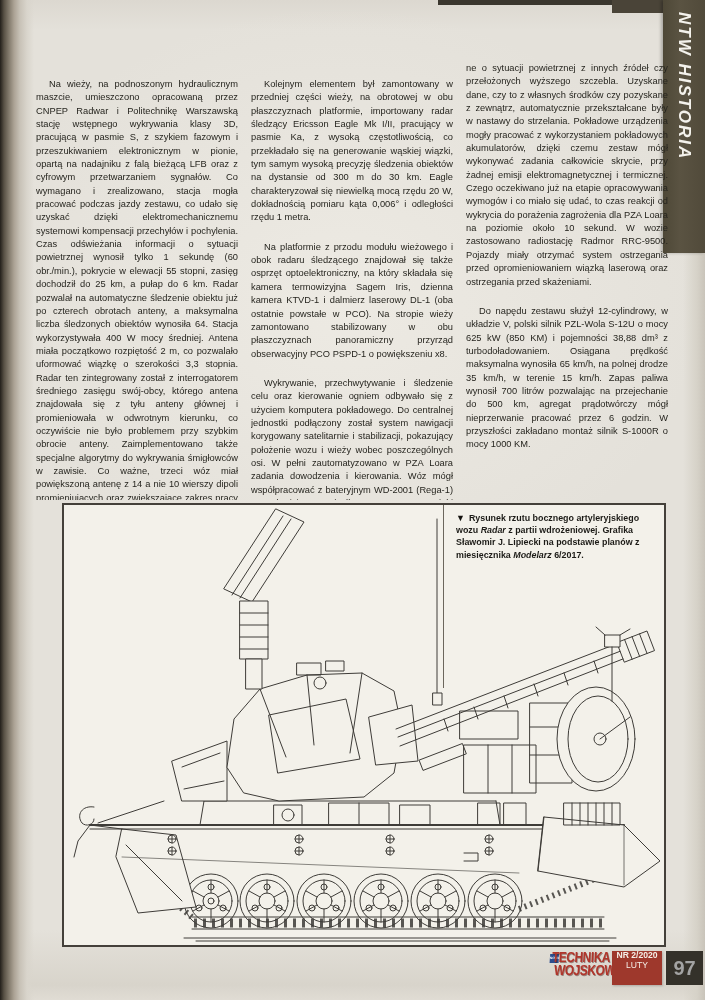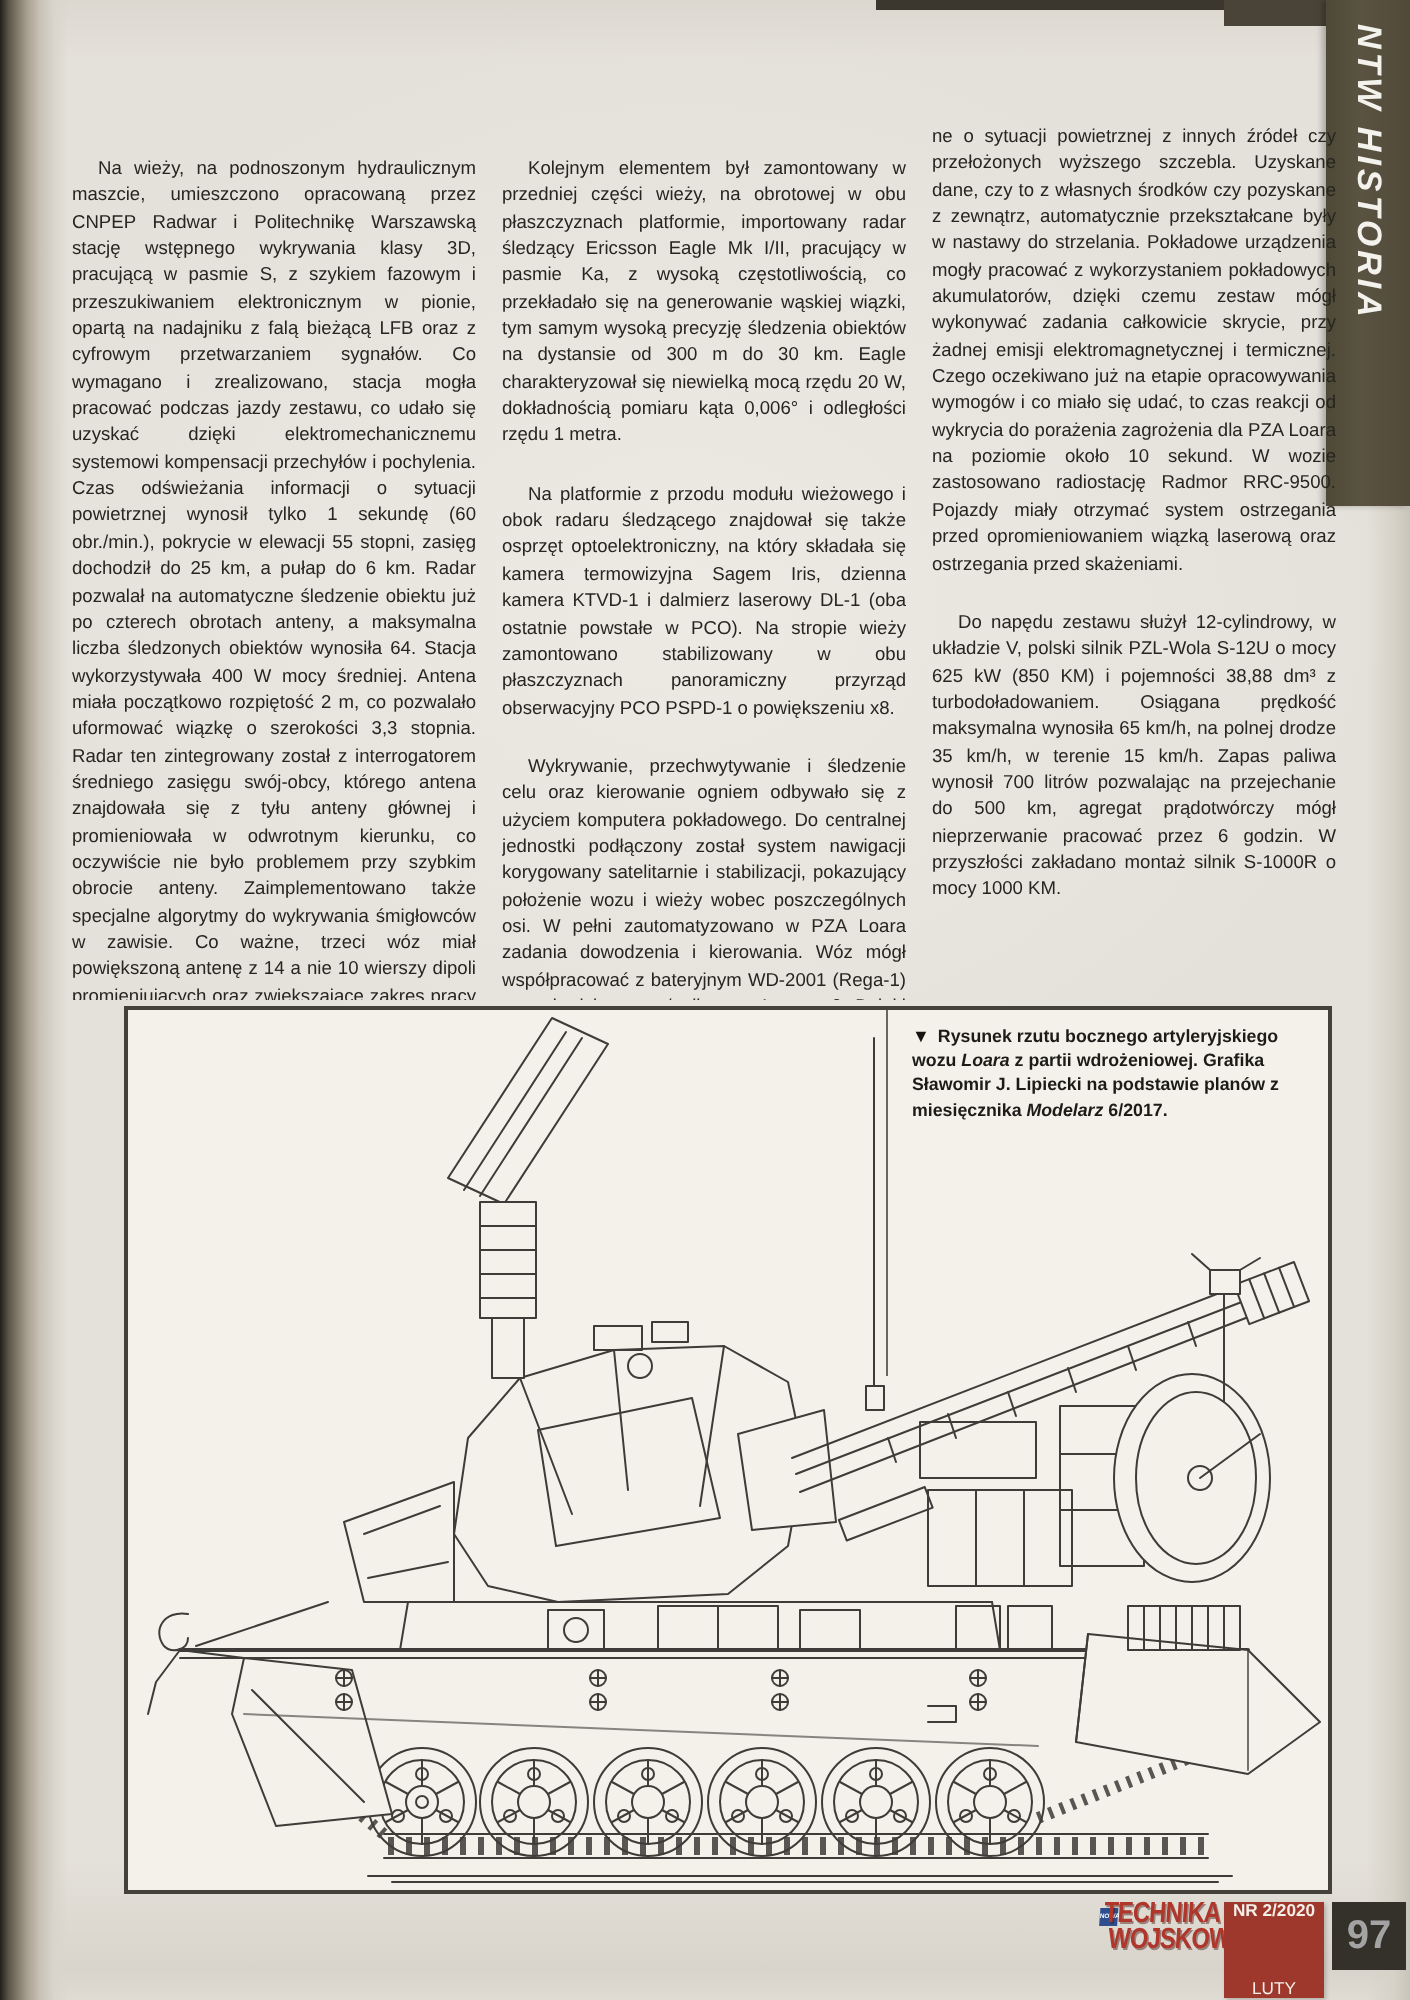--- a/index.html
+++ b/index.html
@@ -81,23 +81,23 @@
     color:#b0352b;font-weight:800;font-size:14.5px;line-height:12.5px;
     letter-spacing:-0.5px;transform:scaleX(.82);transform-origin:left;
     text-shadow:1px 1px 0 rgba(70,25,18,.45);white-space:nowrap;
   }
   .footer-logo .l2{margin-left:3px;}
   .footer-logo .nowa{
     position:absolute;left:-2px;top:3px;width:9px;height:9px;background:#2c4d8e;
     color:#fff;font-size:3.2px;font-weight:700;line-height:9px;text-align:center;
   }
   .issue-box{
-    position:absolute;left:612px;top:951px;width:50px;height:48px;
+    position:absolute;left:612px;top:951px;width:50px;height:34px;
     background:#9e382c;color:#f5efe8;text-align:center;
-    display:flex;flex-direction:column;justify-content:space-between;gap:1px;
+    display:flex;flex-direction:column;justify-content:flex-start;gap:1px;
     box-shadow:1px 1px 2px rgba(0,0,0,.2);
   }
   .issue-box .i1{font-size:8.6px;font-weight:700;line-height:9px;}
   .issue-box .i2{font-size:8.6px;font-weight:400;line-height:9px;}
   .pagenum-box{
     position:absolute;left:666px;top:951px;width:37px;height:34px;
     background:#34312a;color:#a3a3a3;text-align:center;
     font-size:20px;font-weight:700;line-height:34px;
   }
   
@@ -381,21 +381,21 @@
       <rect x="369" y="188" width="9" height="12" fill="#f3f1ea"></rect>
 
       <rect x="541" y="130" width="15" height="12" fill="#f3f1ea"></rect>
       <line x1="548" y1="142" x2="548" y2="196"></line>
       <line x1="541" y1="130" x2="532" y2="122"></line>
       <line x1="556" y1="130" x2="566" y2="124"></line>
     </g>
   </svg>
   <div class="figure-divider"></div>
   <div class="figure-caption">
-    <span class="marker">▼</span><span>Rysunek rzutu bocznego artyleryjskiego wozu </span><span class="it">Loara</span><span> z partii wdrożeniowej. Grafika Sławomir J. Lipiecki na podstawie planów z miesięcznika </span><span class="it">Modelarz</span><span> 6/2017.</span>
+    <span class="marker">▼</span><span>Rysunek rzutu bocznego artyleryjskiego wozu </span><span class="it">Radar</span><span> z partii wdrożeniowej. Grafika Sławomir J. Lipiecki na podstawie planów z miesięcznika </span><span class="it">Modelarz</span><span> 6/2017.</span>
   </div>
 </div>
 
 <div class="footer-logo">
   <div class="nowa">NOWA</div>
   <div class="l1">TECHNIKA</div>
   <div class="l2">WOJSKOWA</div>
 </div>
 
 <div class="issue-box">

